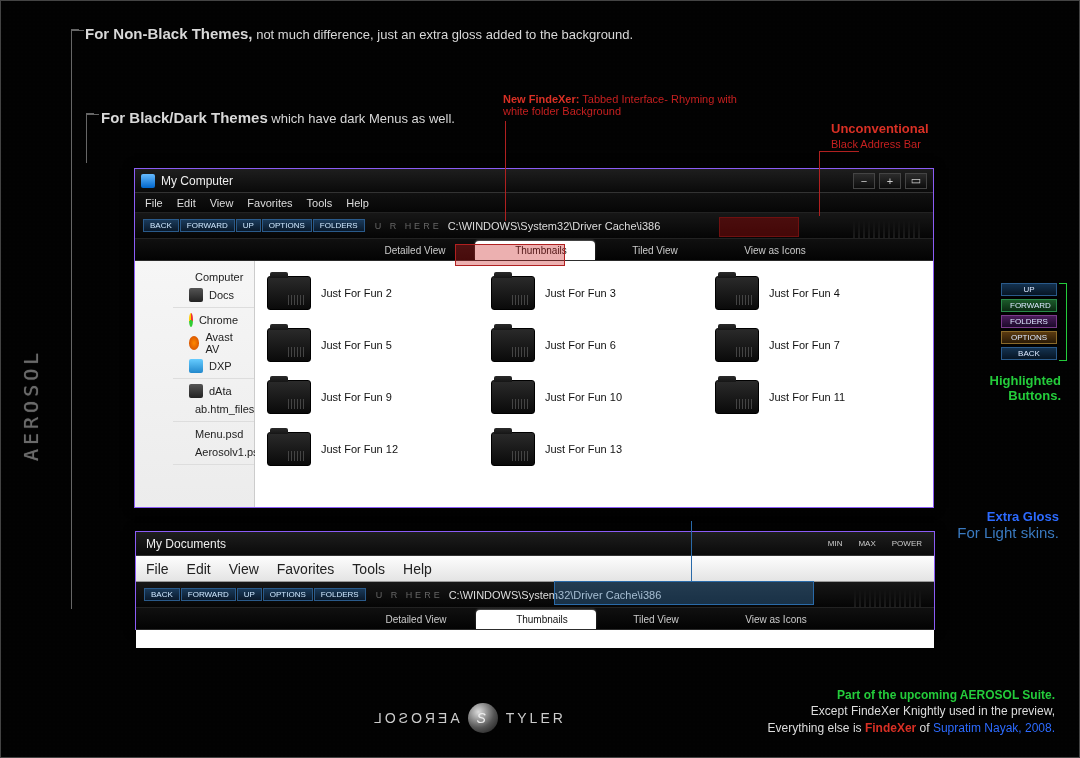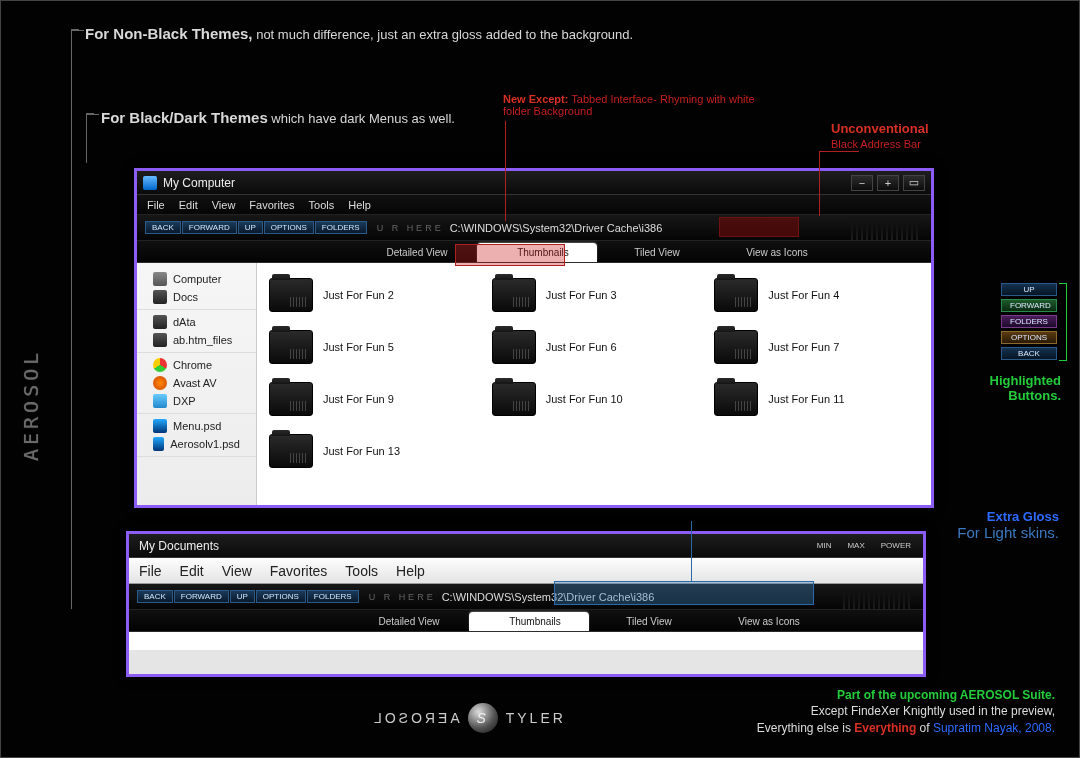--- a/index.html
+++ b/index.html
@@ -30,21 +30,21 @@
   .blue { color:#2d6bff; font-weight:bold;}
   
   .aerosol-side {
     position:absolute; left:18px; top:260px; width:30px; height:200px;
     color:#555; font-family: monospace; font-size:20px; letter-spacing:4px;
     writing-mode: vertical-rl; transform: rotate(180deg);
     text-shadow: 0 0 1px #333;
     filter: contrast(0.5);
   }
   
-  .window { position:absolute; background:#e5e5e5; border:3px solid #8b5cf6; box-shadow:0 0 10px #000; }
+  .window { position:absolute; background:#8b5cf6; border:1px solid #8b5cf6; box-shadow:0 0 10px #000; }
   .titlebar {
     height:24px; display:flex; align-items:center;
     background:linear-gradient(#1e1e1e,#0a0a0a);
     border-bottom:1px solid #333; padding:0 6px;
   }
   .titlebar .winicon { width:14px;height:14px; background:linear-gradient(#6bf,#06c); border-radius:2px; margin-right:6px;}
   .titlebar .title { color:#eee; font-size:12px; flex:1;}
   .winbtns { display:flex; gap:4px;}
   .winbtn { width:22px;height:16px; background:linear-gradient(#2c2c2c,#0c0c0c); border:1px solid #444; color:#ccc; font-size:11px; display:flex;align-items:center;justify-content:center; cursor:pointer;}
   .menubar { height:20px; display:flex; align-items:center; gap:14px; padding:0 10px;
@@ -66,21 +66,21 @@
     padding-left:220px; border-bottom:1px solid #2a2a2a; gap:0;
   }
   .viewtab { width:120px; text-align:center; padding:4px 0; cursor:pointer; color:#ccc;}
   .viewtab.active {
     background:#fff; color:#111; border-radius:4px 4px 0 0;
     box-shadow:0 -1px 2px rgba(255,255,255,.3);
     padding-left:12px;
   }
   .body-split { display:flex; height:calc(100% - 24px - 20px - 26px - 22px); background:#fff;}
   .sidebar { width:120px; background:linear-gradient(#f6f6f6,#ececec); border-right:1px solid #ccc; padding:4px 0; font-size:11px; color:#222;}
-  .sgroup { border-bottom:1px solid #ddd; padding:3px 8px;}
+  .sgroup { border-bottom:1px solid #ddd; padding:3px 8px;margin-left:38px;}
   .sitem { display:flex; align-items:center; gap:6px; padding:2px 8px; cursor:default;}
   .sicon { width:14px;height:14px; border-radius:2px;}
   .ic-drive{background:linear-gradient(#888,#555);}
   .ic-folder{background:linear-gradient(#555,#222);}
   .ic-chrome{background:conic-gradient(#e33 0 120deg,#3c3 120deg 240deg,#fc0 240deg 360deg);border-radius:50%;}
   .ic-avast{background:radial-gradient(#f80,#c40);border-radius:50%;}
   .ic-dxp{background:linear-gradient(#6cf,#28c);}
   .ic-psd{background:linear-gradient(#2af,#037);}
   .thumbs { flex:1; background:#fff; padding:8px 4px; display:grid;
     grid-template-columns: repeat(3, 1fr); grid-auto-rows:48px; gap:4px 2px; color:#111; font-size:11px;}
@@ -129,21 +129,21 @@
 <div class="bracket br-top"></div>
 <div class="bracket br-mid"></div>
 
 <div class="cap" style="left:84px;top:24px;">
   <b>For Non-Black Themes,</b><span> not much difference, just an extra gloss added to the background.</span>
 </div>
 <div class="cap" style="left:100px;top:108px;">
   <b>For Black/Dark Themes</b><span> which have dark Menus as well.</span>
 </div>
 <div class="cap" style="left:502px;top:92px;font-size:11px;max-width:260px;">
-  <span class="red">New Except:</span>
+  <span class="red">New FindeXer:</span>
   <span class="red2"> Tabbed Interface- Rhyming with white folder Background</span>
 </div>
 <div class="cap" style="left:830px;top:120px;text-align:left;">
   <span class="red" style="font-size:13px;">Unconventional</span><br>
   <span class="red2">Black Address Bar</span>
 </div>
 
 <div class="aerosol-side">AEROSOL</div>
 
 <div class="window" id="w1" style="left:133px;top:167px;width:800px;height:340px;">
@@ -189,44 +189,44 @@
             <div class="sicon ic-drive"></div>
             <span>Computer</span>
           </div>
           <div class="sitem">
             <div class="sicon ic-folder"></div>
             <span>Docs</span>
           </div>
         </div>
         <div class="sgroup">
           <div class="sitem">
+            <div class="sicon ic-chrome"></div>
+            <span>Chrome</span>
+          </div>
+          <div class="sitem">
+            <div class="sicon ic-avast"></div>
+            <span>Avast AV</span>
+          </div>
+          <div class="sitem">
+            <div class="sicon ic-dxp"></div>
+            <span>DXP</span>
+          </div>
+        </div>
+        <div class="sgroup">
+          <div class="sitem">
             <div class="sicon ic-folder"></div>
             <span>dAta</span>
           </div>
           <div class="sitem">
             <div class="sicon ic-folder"></div>
             <span>ab.htm_files</span>
           </div>
         </div>
         <div class="sgroup">
           <div class="sitem">
-            <div class="sicon ic-chrome"></div>
-            <span>Chrome</span>
-          </div>
-          <div class="sitem">
-            <div class="sicon ic-avast"></div>
-            <span>Avast AV</span>
-          </div>
-          <div class="sitem">
-            <div class="sicon ic-dxp"></div>
-            <span>DXP</span>
-          </div>
-        </div>
-        <div class="sgroup">
-          <div class="sitem">
             <div class="sicon ic-psd"></div>
             <span>Menu.psd</span>
           </div>
           <div class="sitem">
             <div class="sicon ic-psd"></div>
             <span>Aerosolv1.psd</span>
           </div>
         </div>
       </div>
     <div class="thumbs" id="w1-thumbs">
@@ -258,20 +258,24 @@
           <div class="foldericon"></div>
           <span>Just For Fun 9</span>
         </div>
         <div class="thumb">
           <div class="foldericon"></div>
           <span>Just For Fun 10</span>
         </div>
         <div class="thumb">
           <div class="foldericon"></div>
           <span>Just For Fun 11</span>
+        </div>
+        <div class="thumb">
+          <div class="foldericon"></div>
+          <span>Just For Fun 12</span>
         </div>
         <div class="thumb">
           <div class="foldericon"></div>
           <span>Just For Fun 13</span>
         </div>
       </div>
   </div>
 </div>
 
 <div class="ov ov-red1" style="left:454px;top:243px;width:110px;height:22px;"></div>
@@ -284,21 +288,21 @@
     <div class="hl forward">FORWARD</div>
     <div class="hl folders">FOLDERS</div>
     <div class="hl options">OPTIONS</div>
     <div class="hl ">BACK</div>
   </div>
 <div class="hl-bracket"></div>
 <div class="cap green" style="right:18px;top:372px;text-align:right;">
   <span>Highlighted</span><br><span>Buttons.</span>
 </div>
 
-<div class="window win2" style="left:125px;top:530px;width:800px;height:146px;">
+<div class="window win2" style="left:134px;top:530px;width:800px;height:99px;">
   <div class="titlebar">
     <div class="title" style="margin-left:4px;">My Documents</div>
     <div class="winbtns" id="w2-ctrl">
         <div class="winbtn txt">MIN</div>
         <div class="winbtn txt">MAX</div>
         <div class="winbtn txt">POWER</div>
       </div>
   </div>
   <div class="menubar light" id="w2-menus">
       <span>File</span>
@@ -338,15 +342,15 @@
 
 <div class="footer-logo">
   <span class="flip">AEROSOL</span>
   <div class="orb"></div>
   <span>TYLER</span>
 </div>
 <div class="credits">
   <div class="green">Part of the upcoming AEROSOL Suite.</div>
   <div>Except FindeXer Knightly used in the preview,</div>
   <div>
-    <span>Everything else is </span><span class="red">Everything</span><span> of </span><span class="blue" style="font-weight:normal">Supratim Nayak, 2008.</span>
+    <span>Everything else is </span><span class="red">FindeXer</span><span> of </span><span class="blue" style="font-weight:normal">Supratim Nayak, 2008.</span>
   </div>
 </div>
 
 </body></html>

